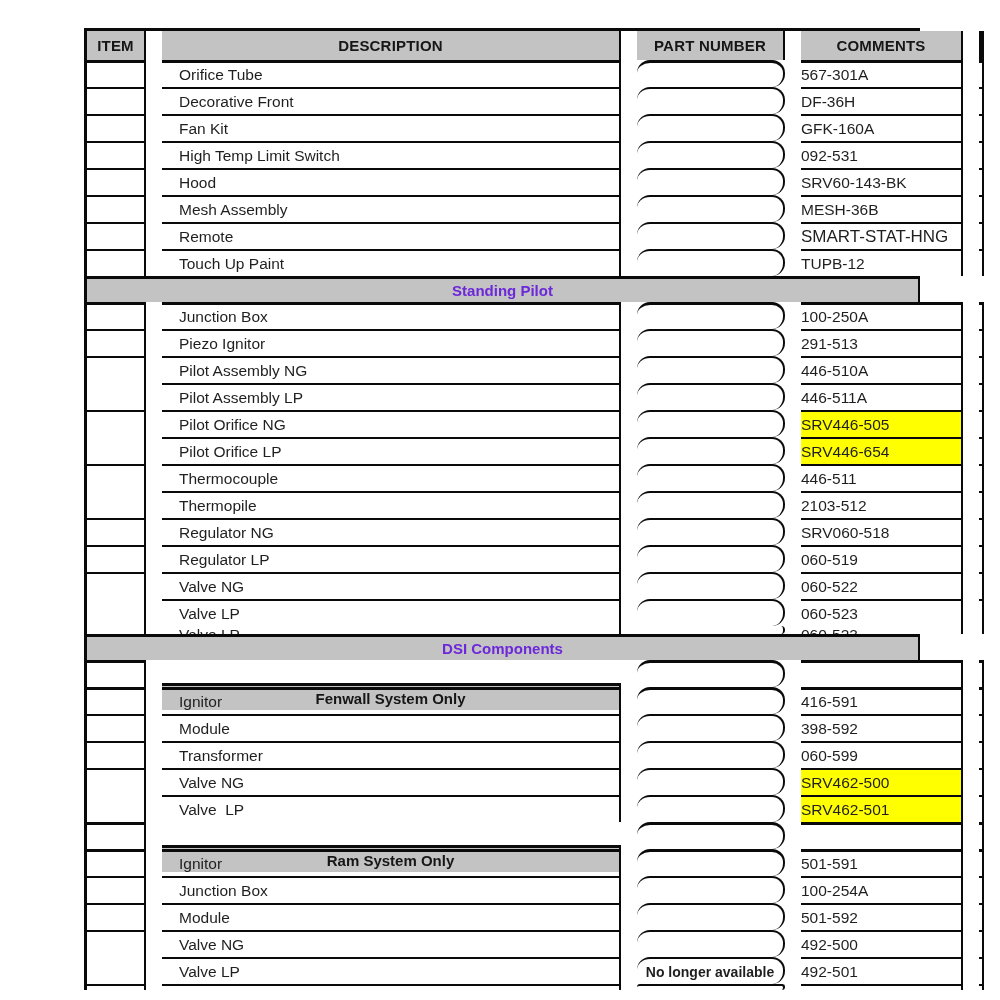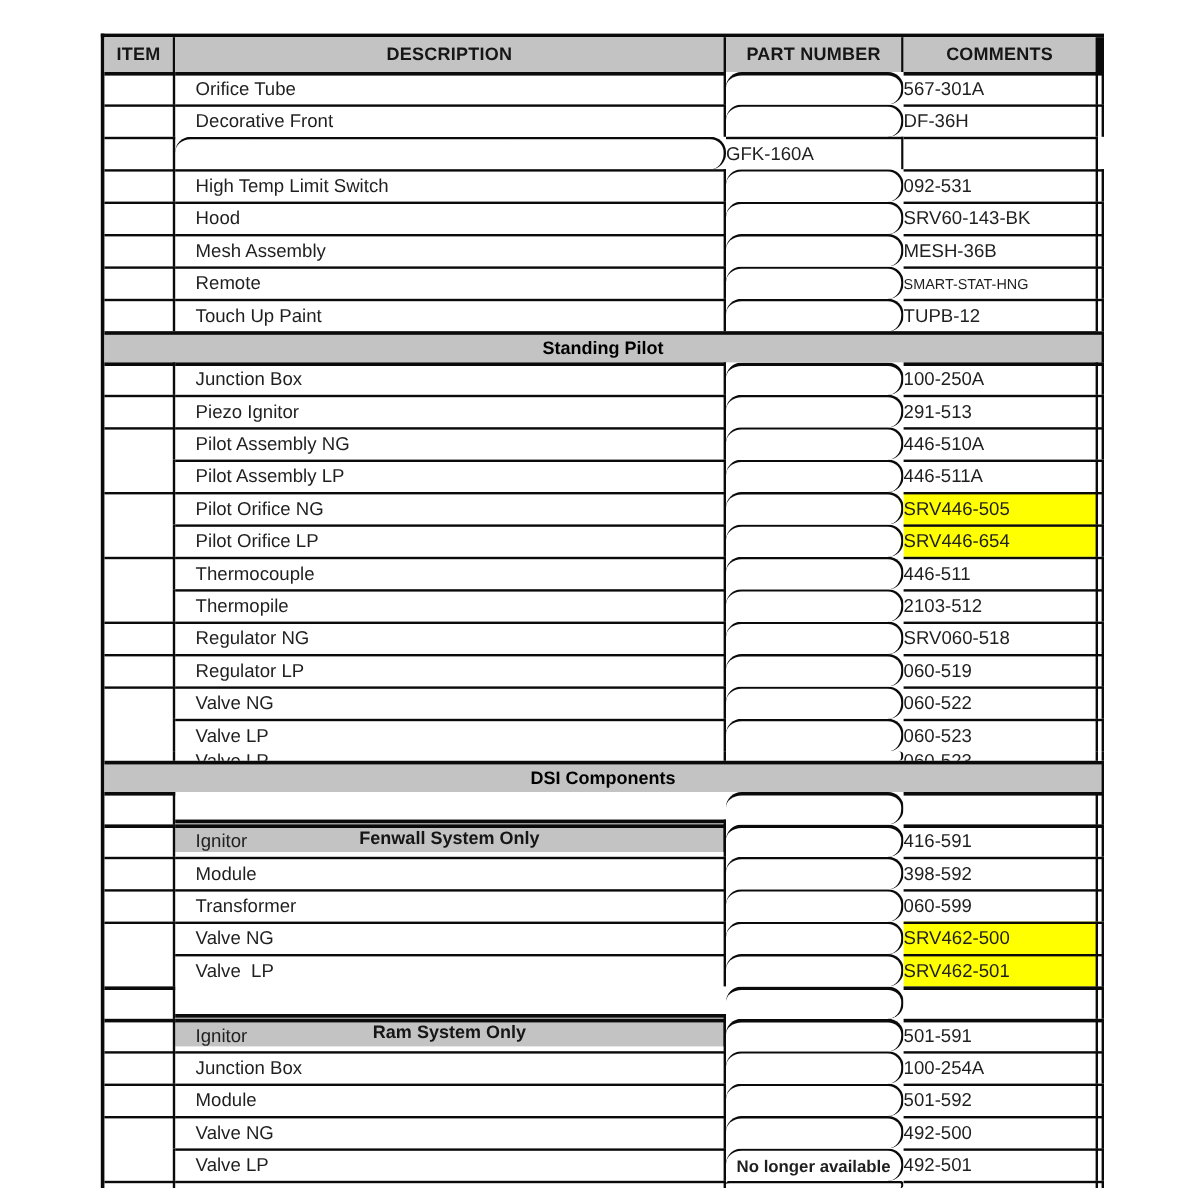--- a/index.html
+++ b/index.html
@@ -9,20 +9,21 @@
     color:#1f1f1f;
   }
   .table {
     position:absolute; left:84px; top:28px; width:833px;
     border-left:3px solid var(--border); border-top:3px solid var(--border);
   }
   .row {
     display:grid;
     grid-template-columns:59px 459px 148px 162px 5px;
     height:27px;
+    gap:16px;
   }
   .cell {
     box-sizing:border-box; height:100%;
     border-right:2px solid var(--border);
     border-top:2px solid var(--border);
     display:flex; align-items:center; overflow:hidden;
     font-size:15.5px; white-space:pre;
   }
   .sliver { border-right:2px solid var(--border); background:#fff; }
   
@@ -31,31 +32,31 @@
     border-top:none; background:var(--header-bg);
     font-weight:bold; font-size:15px; justify-content:center;
     letter-spacing:.2px; color:#161616;
   }
   .header-row .sliver { border-right:5px solid var(--border); }
   
   .desc-cell { padding-left:17px; }
   .desc-cell.indent { }
   .comments-cell { justify-content:center; font-weight:bold; font-size:14px;border-radius:13px; }
   .part-cell { }
-  .part-cell.small { font-size:12px; }
+  .part-cell.small { font-size:17px; }
   .part-cell.hl { background:var(--highlight); }
   .thick .cell { border-top-width:3px; }
   .join-item { border-top:none !important; }
   
   .band-row {
     height:26px; box-sizing:border-box;
     border-top:3px solid var(--border); border-right:2px solid var(--border);
     background:var(--band-bg);
     display:flex; align-items:center; justify-content:center;
-    font-weight:bold; font-size:15px; color:#000000;
+    font-weight:bold; font-size:15px; color:#6d28d9;
   }
   
   .subband-row .desc-cell {
     background:var(--band-bg); justify-content:center; padding-left:0;
     font-weight:bold; font-size:15px; color:#161616;margin-top:23px;
   }
   
   .ghost-row { height:8px; }
   .ghost-row .cell { border-top:none; align-items:flex-start; }
   .ghost-row .cell span { display:block; line-height:17px; margin-top:0; }
@@ -85,20 +86,21 @@
         </div>
         <div class="row">
           <div class="cell item-cell"><span></span></div>
           <div class="cell desc-cell"><span>Decorative Front</span></div>
           <div class="cell comments-cell"></div>
           <div class="cell part-cell"><span>DF-36H</span></div>
           <div class="cell sliver"></div>
         </div>
         <div class="row">
           <div class="cell item-cell"><span></span></div>
+          <div class="cell desc-cell"><span>Fan Kit</span></div>
           <div class="cell comments-cell"></div>
           <div class="cell part-cell"><span>GFK-160A</span></div>
           <div class="cell sliver"></div>
         </div>
         <div class="row">
           <div class="cell item-cell"><span></span></div>
           <div class="cell desc-cell"><span>High Temp Limit Switch</span></div>
           <div class="cell comments-cell"></div>
           <div class="cell part-cell"><span>092-531</span></div>
           <div class="cell sliver"></div>

